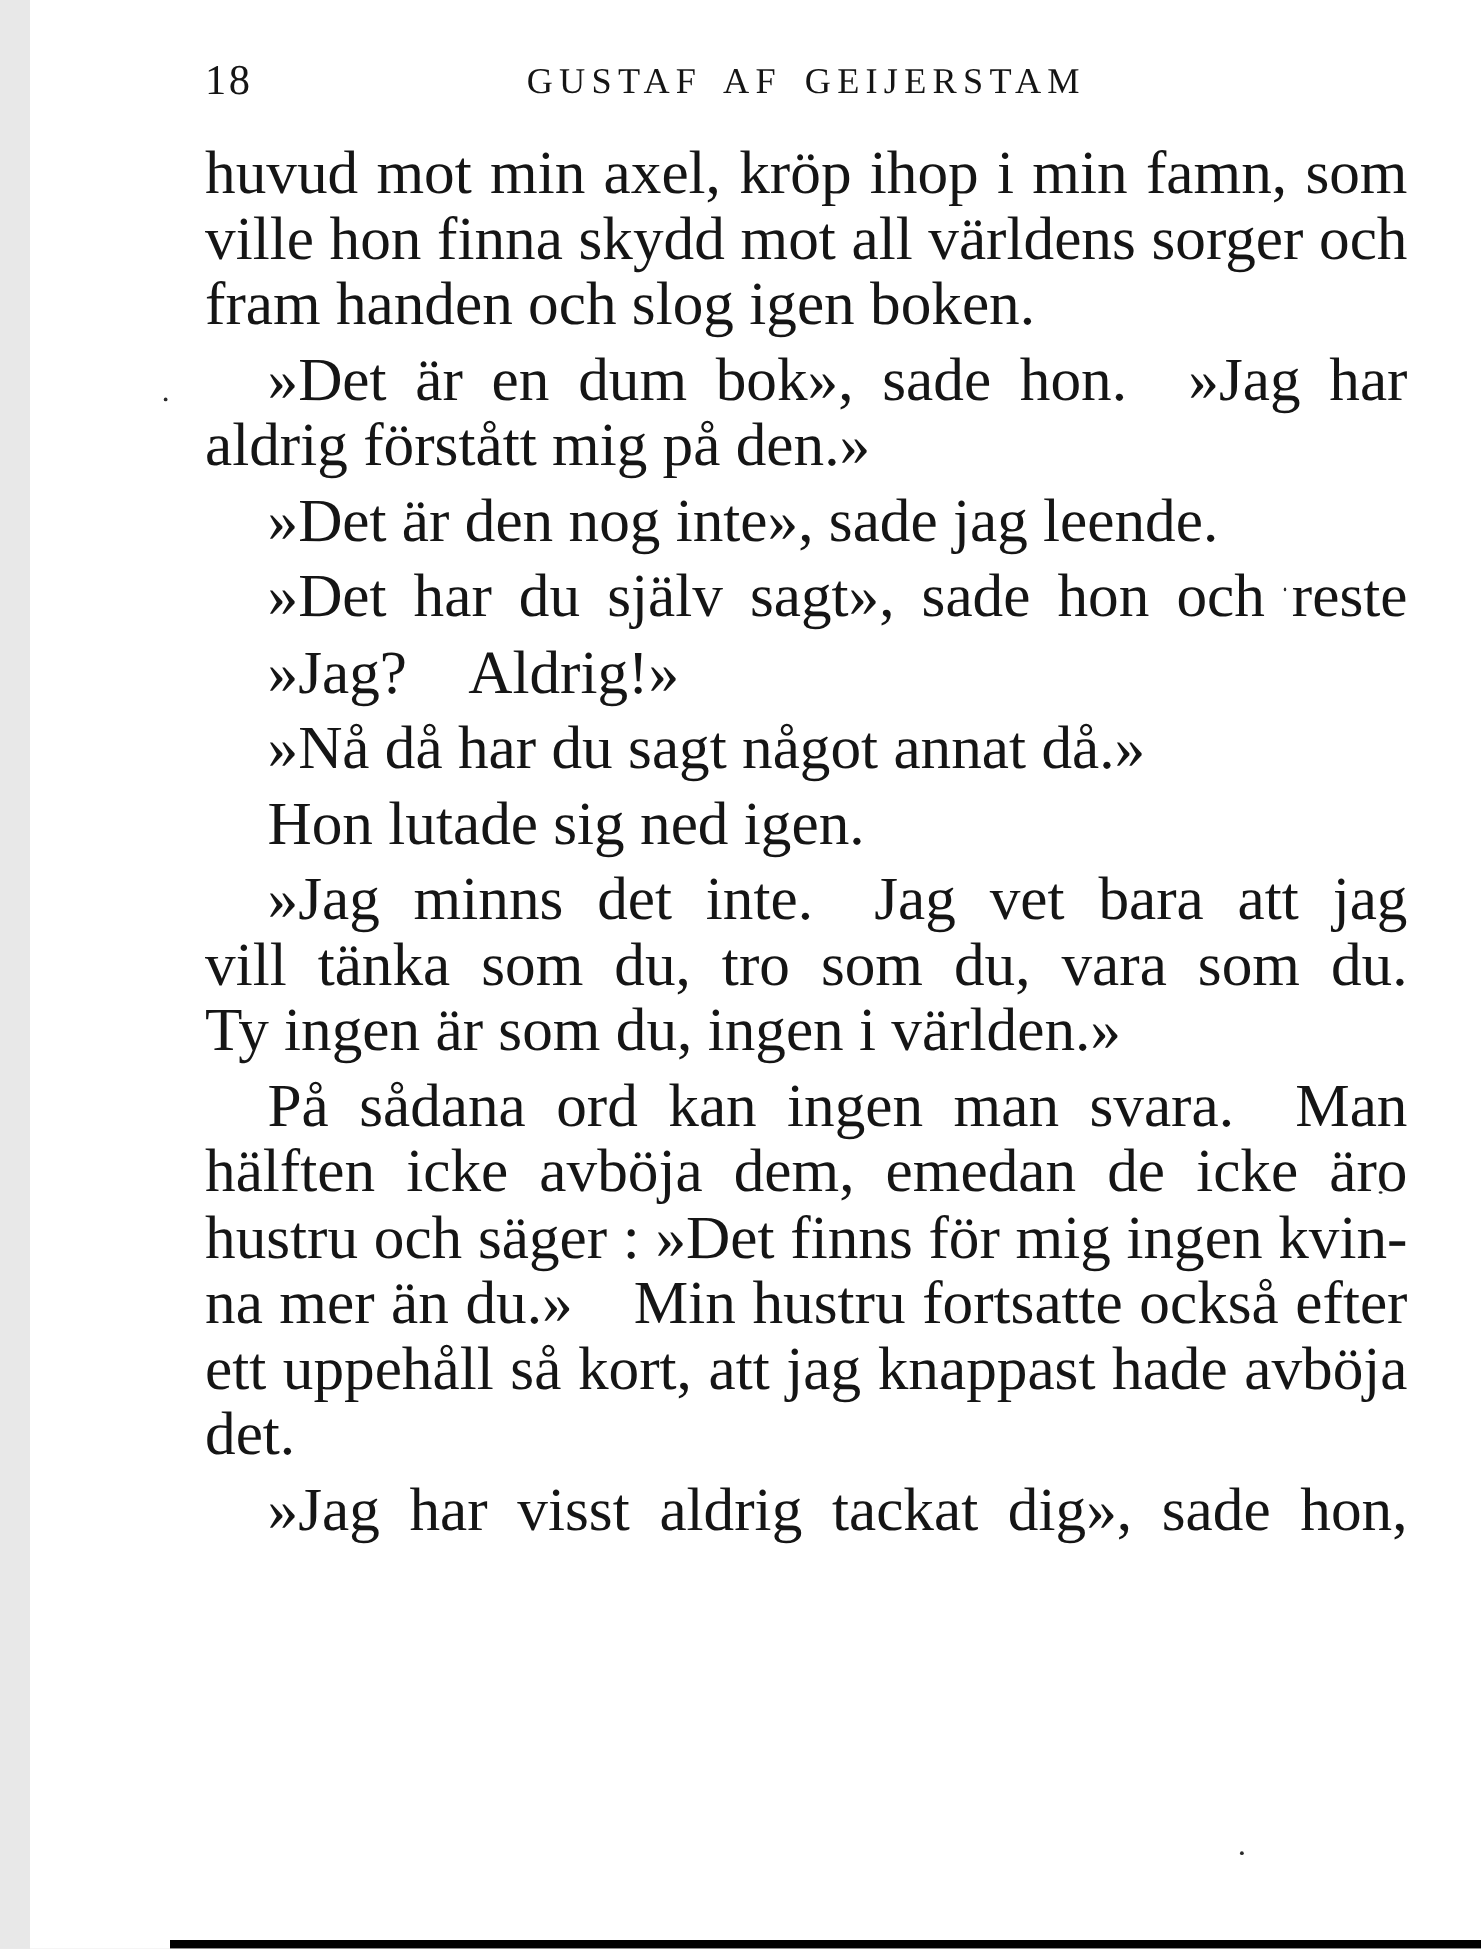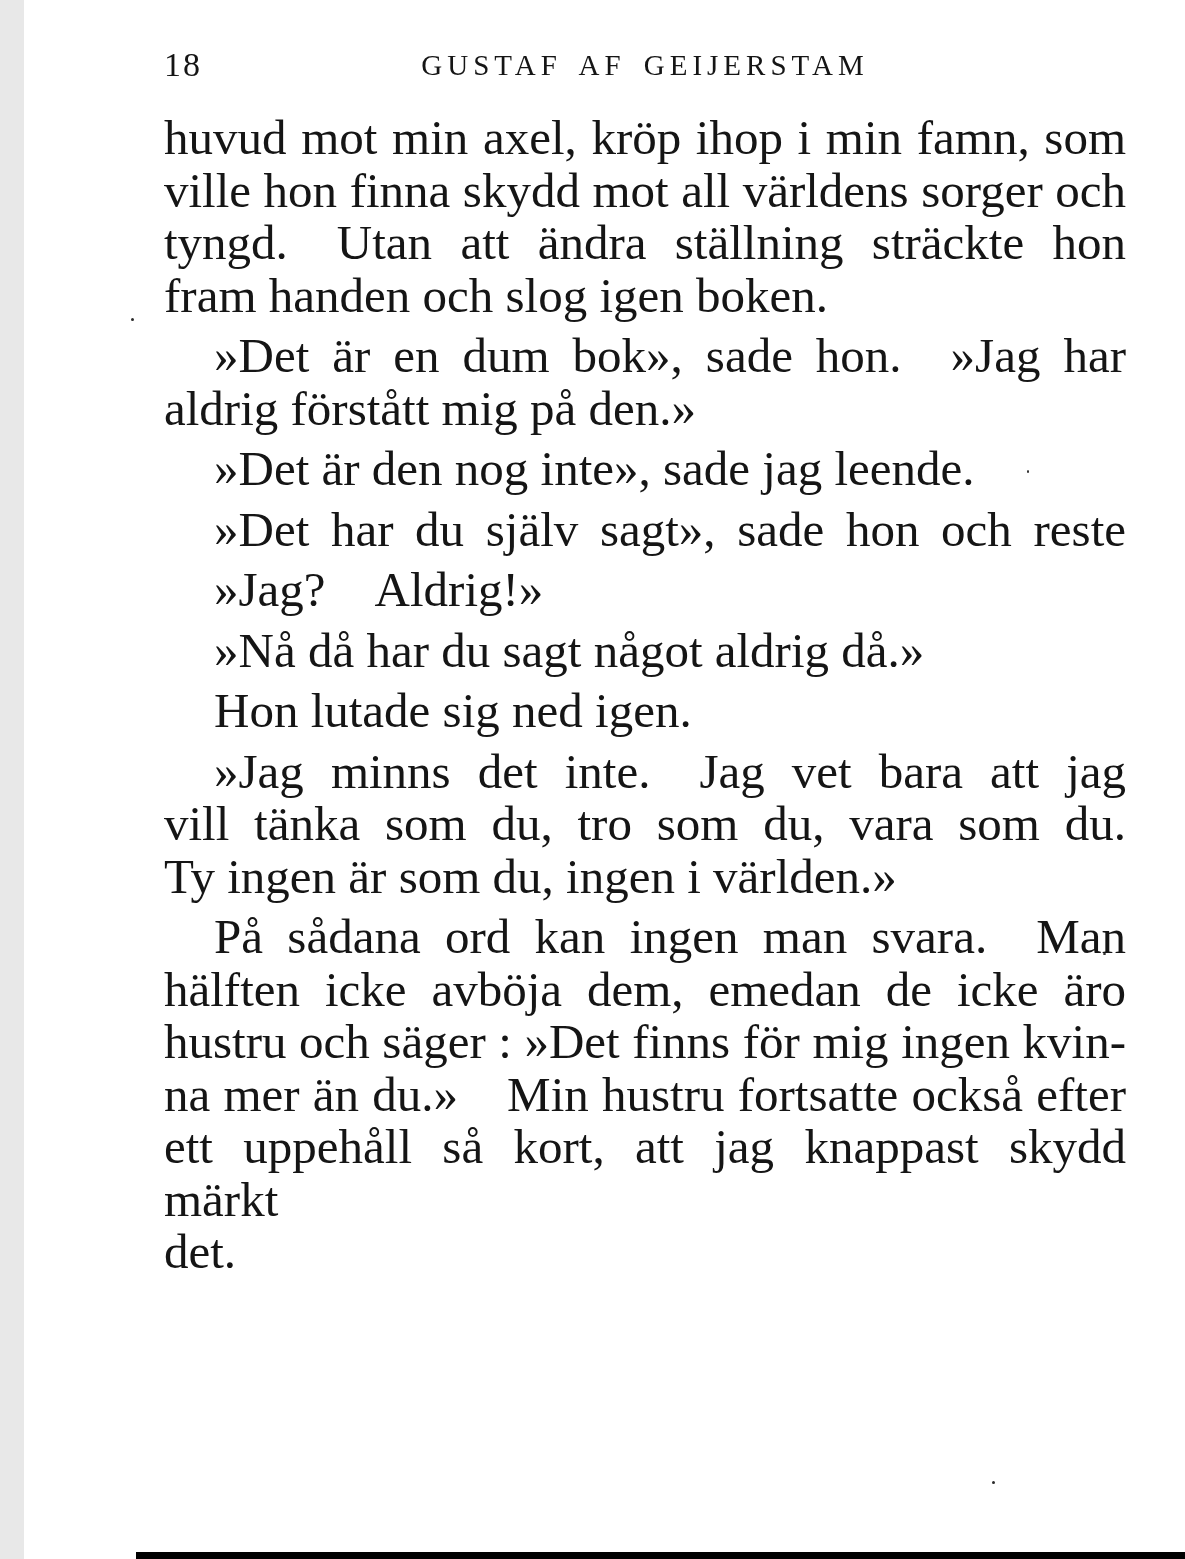--- a/index.html
+++ b/index.html
@@ -86,54 +86,56 @@
 
   <div class="header-row">
     <span class="page-num">18</span>
     <span class="running-title">GUSTAF AF GEIJERSTAM</span>
   </div>
 
   <div class="text-body">
       <div class="para">
         <div class="line just">huvud mot min axel, kröp ihop i min famn, som</div>
         <div class="line just">ville hon finna skydd mot all världens sorger och</div>
-        <div class="line just">tyngd.  Utan att ändra ställning sträckte hon</div>
         <div class="line">fram handen och slog igen boken.</div>
       </div>
       <div class="para">
         <div class="line just first">»Det är en dum bok», sade hon.  »Jag har</div>
         <div class="line">aldrig förstått mig på den.»</div>
       </div>
       <div class="para">
         <div class="line first">»Det är den nog inte», sade jag leende.</div>
       </div>
       <div class="para">
         <div class="line just first">»Det har du själv sagt», sade hon och reste</div>
       </div>
       <div class="para">
         <div class="line first">»Jag?  Aldrig!»</div>
       </div>
       <div class="para">
-        <div class="line first">»Nå då har du sagt något aldrig då.»</div>
+        <div class="line first">»Nå då har du sagt något annat då.»</div>
       </div>
       <div class="para">
         <div class="line first">Hon lutade sig ned igen.</div>
       </div>
       <div class="para">
         <div class="line just first">»Jag minns det inte.  Jag vet bara att jag</div>
         <div class="line just">vill tänka som du, tro som du, vara som du.</div>
         <div class="line">Ty ingen är som du, ingen i världen.»</div>
       </div>
       <div class="para">
         <div class="line just first">På sådana ord kan ingen man svara.  Man</div>
         <div class="line just">hälften icke avböja dem, emedan de icke äro</div>
         <div class="line just">hustru och säger : »Det finns för mig ingen kvin-</div>
         <div class="line just">na mer än du.»  Min hustru fortsatte också efter</div>
-        <div class="line just">ett uppehåll så kort, att jag knappast skydd märkt</div>
+        <div class="line just">ett uppehåll så kort, att jag knappast hade avböja</div>
         <div class="line">det.</div>
+      </div>
+      <div class="para">
+        <div class="line just first">»Jag har visst aldrig tackat dig», sade hon,</div>
       </div>
     </div>
 
   <div class="scan-bar"></div>
   <div class="speck s1"></div>
   <div class="speck s2"></div>
   <div class="speck s3"></div>
   <div class="speck s4"></div>
 
 </div>

